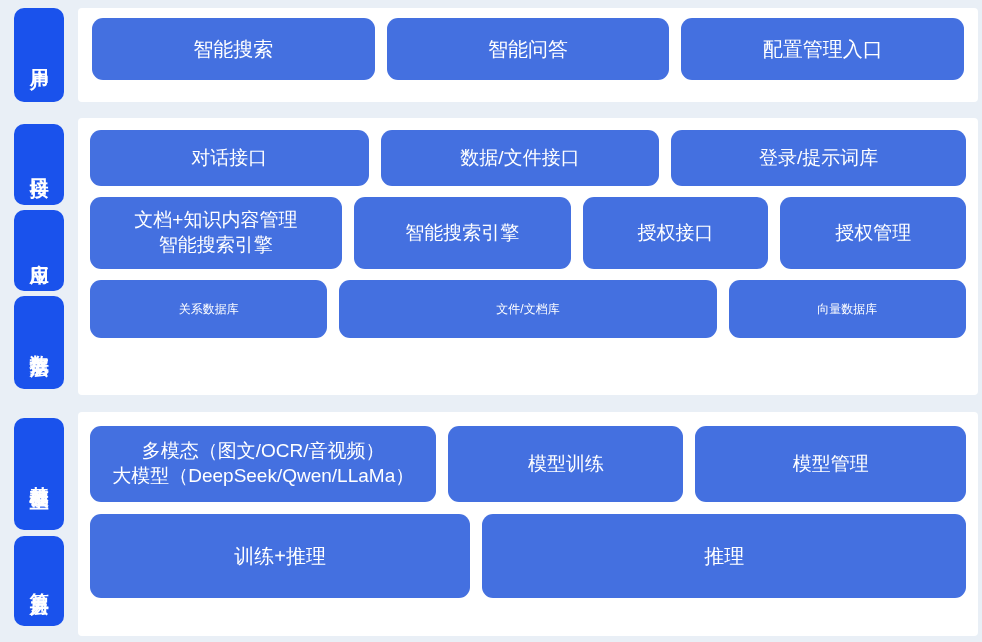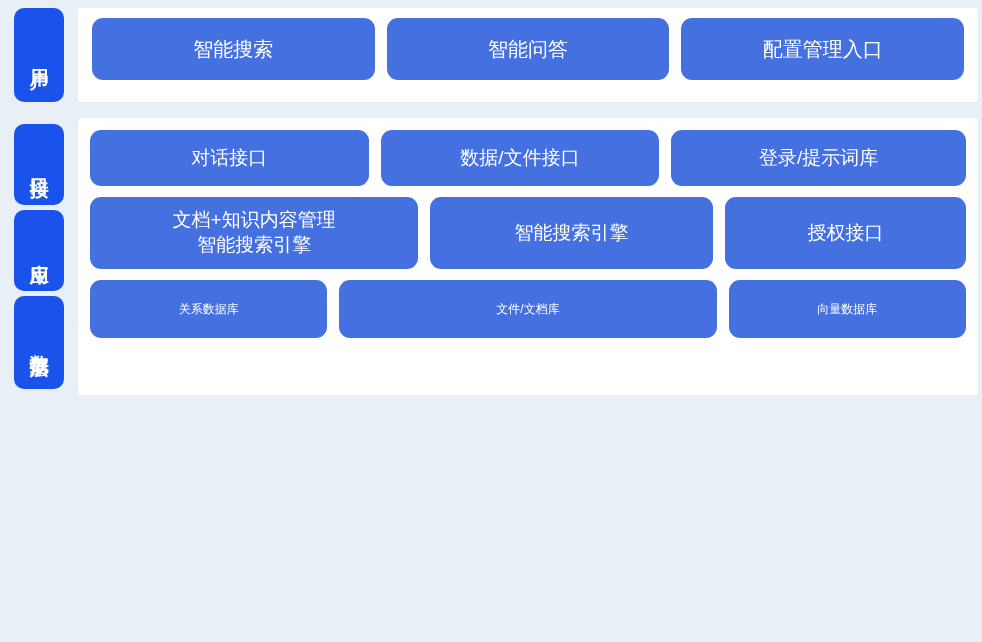--- a/index.html
+++ b/index.html
@@ -151,25 +151,47 @@
         <div class="box" style="flex:1">对话接口</div>
         <div class="box" style="flex:1">数据/文件接口</div>
         <div class="box" style="flex:1.06">登录/提示词库</div>
       </div>
 
       <div class="row row-app">
         <div class="box box-multiline" style="flex:1.38">文档+知识内容管理
 智能搜索引擎</div>
         <div class="box" style="flex:1.18">智能搜索引擎</div>
         <div class="box" style="flex:1">授权接口</div>
+        <div class="box" style="flex:1">授权管理</div>
       </div>
 
       <div class="row row-data">
         <div class="box" style="flex:1">关系数据库</div>
         <div class="box" style="flex:1.62">文件/文档库</div>
         <div class="box" style="flex:1">向量数据库</div>
       </div>
 
     </div>
   </div>
 
+  <div class="band band-infra">
+    <div class="rail">
+      <div class="rail-label r-basemodel">基础模型</div>
+      <div class="rail-label r-compute">算力层</div>
+    </div>
+    <div class="panel">
+
+      <div class="row row-model">
+        <div class="box box-multiline" style="flex:1.5">多模态（图文/OCR/音视频）
+大模型（DeepSeek/Qwen/LLaMa）</div>
+        <div class="box" style="flex:1">模型训练</div>
+        <div class="box" style="flex:1.16">模型管理</div>
+      </div>
+
+      <div class="row row-compute">
+        <div class="box" style="flex:1">训练+推理</div>
+        <div class="box" style="flex:1.28">推理</div>
+      </div>
+
+    </div>
+  </div>
 
 </div>
 
 </body></html>

